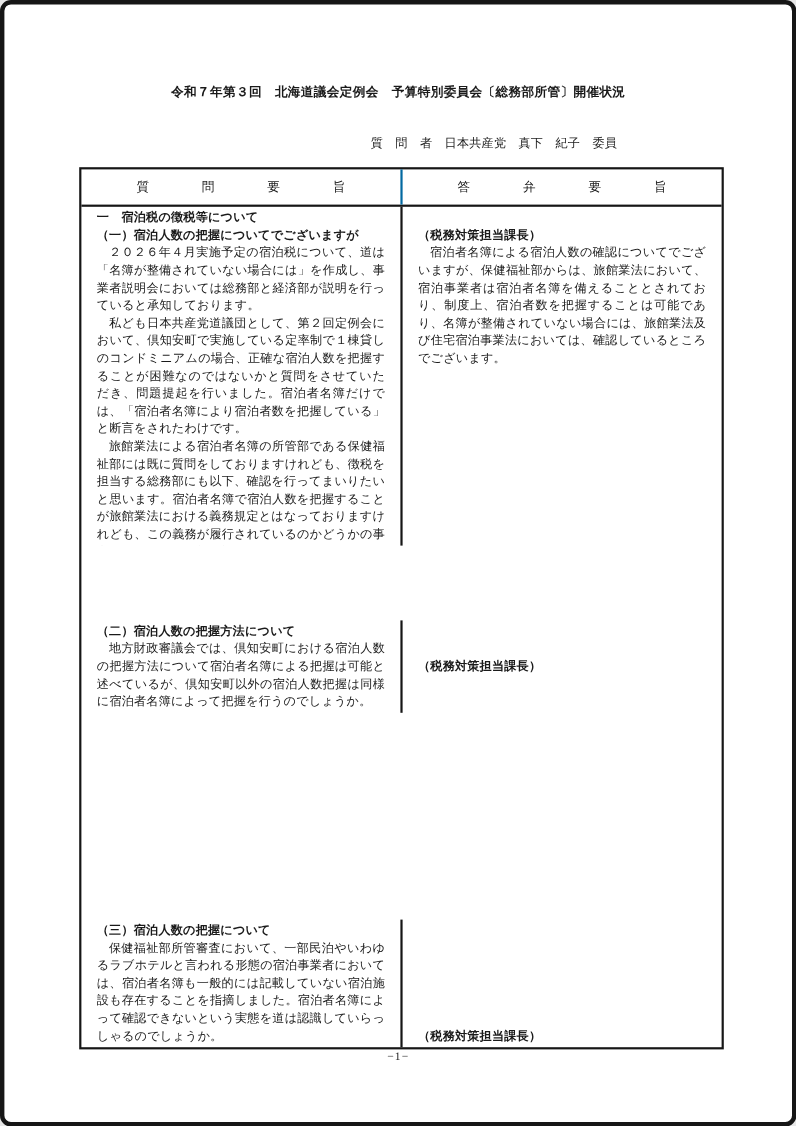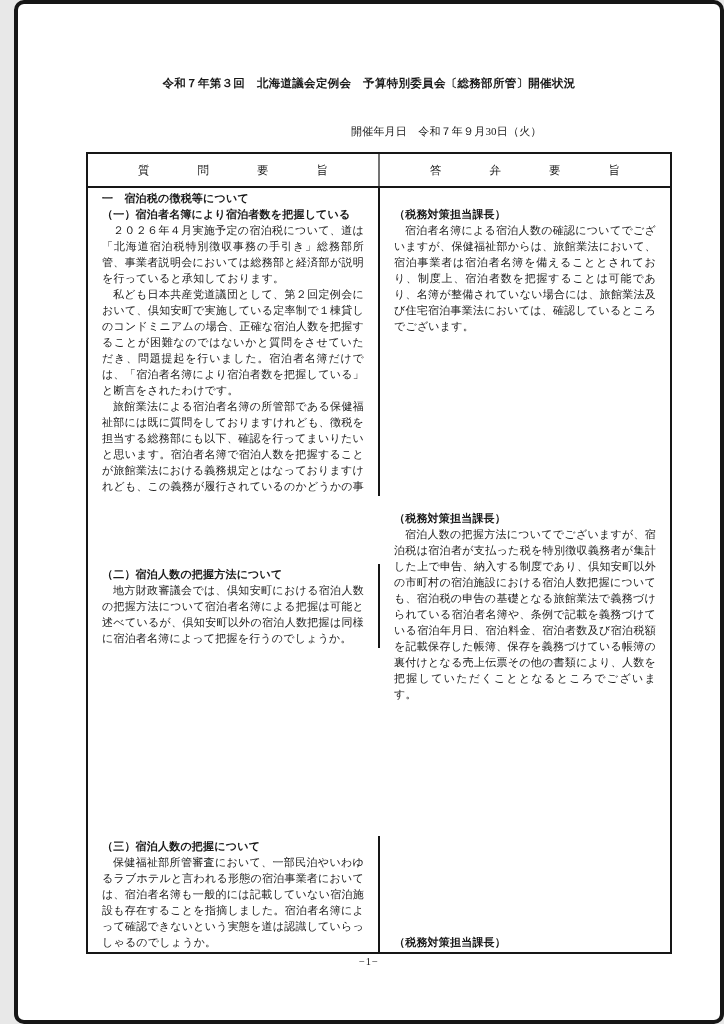--- a/index.html
+++ b/index.html
@@ -5,42 +5,41 @@
   html,body{margin:0;padding:0;}
   body{
     width:724px;height:1024px;background:#e8e8e8;position:relative;
     font-family:"Liberation Serif",serif;color:#1a1a1a;
     -webkit-font-smoothing:antialiased;
   }
   .sheet{
     position:absolute;inset:0;background:#ffffff;
     border:4px solid #161616;border-radius:10px;box-sizing:border-box;
     overflow:hidden;
-    margin-left:14px;
   }
   .doc-title{
     position:absolute;top:72px;left:0;width:100%;text-align:center;
     font-family:"Liberation Sans",sans-serif;font-weight:bold;
     font-size:11.5px;letter-spacing:0.3px;
   }
   .meta{
     position:absolute;top:90px;left:333px;
     font-size:11px;line-height:15px;letter-spacing:0.2px;white-space:pre;
   }
   .tbl{
     position:absolute;left:68px;top:148px;width:586px;height:802px;
     border:2px solid #161616;box-sizing:border-box;background:#fff;
     display:flex;flex-direction:column;
   }
   .thead{
     display:flex;height:32px;min-height:32px;border-bottom:2px solid #161616;
     font-size:11.5px;font-family:"Liberation Serif",serif;
   }
   .th{flex:1;display:flex;align-items:center;box-sizing:border-box;}
-  .th.q{border-right:2px solid #737373;justify-content:flex-end;}
+  .th.q{border-right:2px solid #0369a1;justify-content:flex-end;}
   .th span{flex:1;text-align:justify;text-align-last:justify;padding:0 50px;}
   .trow{display:flex;box-sizing:border-box;}
   .td{
     flex:1;box-sizing:border-box;padding:2px 14px;overflow:hidden;
     font-size:11px;line-height:16px;letter-spacing:0.2px;
   }
   .td.q{border-right:2px solid #161616;}
   .topic,.subhead,.speaker{
     font-family:"Liberation Sans",sans-serif;font-weight:bold;
   }
@@ -56,61 +55,59 @@
   .r3{height:238px;align-items:flex-end;}
 </style>
 </head>
 <body>
 
 <div class="sheet">
 
   <div class="doc-title">令和７年第３回　北海道議会定例会　予算特別委員会〔総務部所管〕開催状況</div>
 
   <div class="meta">
-    <div>開催年月日　令和７年９月30日（火）</div>
     <div>質　問　者　日本共産党　真下　紀子　委員</div>
     <div>答　弁　者　総務部長兼北方領土対策本部長、</div>
     <div>　　　　　　財政局長、税務対策担当課長</div>
   </div>
 
   <div class="tbl">
 
     <div class="thead">
       <div class="th q">
         <span>質　問　要　旨</span>
       </div>
       <div class="th">
         <span>答　弁　要　旨</span>
       </div>
     </div>
 
     <div class="trow r1">
       <div class="td q">
         <div class="topic">一　宿泊税の徴税等について</div>
-        <div class="subhead">（一）宿泊者名簿により宿泊者数を把握している</div>
-        <p>２０２６年４月実施予定の宿泊税について、道は「北海道宿泊税特別徴収事務の手引き」総務部所管、事業者説明会においては総務部と経済部が説明を行っていると承知しております。</p>
+        <div class="subhead">（一）宿泊人数の把握についてでございますが</div>
+        <p>２０２６年４月実施予定の宿泊税について、道は「名簿が整備されていない場合には」を作成し、事業者説明会においては総務部と経済部が説明を行っていると承知しております。</p>
         <p>私ども日本共産党道議団として、第２回定例会において、倶知安町で実施している定率制で１棟貸しのコンドミニアムの場合、正確な宿泊人数を把握することが困難なのではないかと質問をさせていただき、問題提起を行いました。宿泊者名簿だけでは、「宿泊者名簿により宿泊者数を把握している」と断言をされたわけです。</p>
         <p>旅館業法による宿泊者名簿の所管部である保健福祉部には既に質問をしておりますけれども、徴税を担当する総務部にも以下、確認を行ってまいりたいと思います。宿泊者名簿で宿泊人数を把握することが旅館業法における義務規定とはなっておりますけれども、この義務が履行されているのかどうかの事実確認を保健福祉部に対して行ったのかどうか、まず伺います。</p>
       </div>
       <div class="td">
         <div class="ans-offset">
           <div class="speaker">（税務対策担当課長）</div>
           <p>宿泊者名簿による宿泊人数の確認についてでございますが、保健福祉部からは、旅館業法において、宿泊事業者は宿泊者名簿を備えることとされており、制度上、宿泊者数を把握することは可能であり、名簿が整備されていない場合には、旅館業法及び住宅宿泊事業法においては、確認しているところでございます。</p>
         </div>
       </div>
     </div>
 
     <div class="trow r2">
       <div class="td q">
         <div class="subhead">（二）宿泊人数の把握方法について</div>
         <p>地方財政審議会では、倶知安町における宿泊人数の把握方法について宿泊者名簿による把握は可能と述べているが、倶知安町以外の宿泊人数把握は同様に宿泊者名簿によって把握を行うのでしょうか。</p>
       </div>
       <div class="td">
         <div class="speaker">（税務対策担当課長）</div>
-        <p>宿泊人数の把握方法についてでございますが、宿泊税は宿泊者が支払った税を特別徴収義務者が集計した上で申告、納入する制度であり、倶知安町以外の市町村の宿泊施設における宿泊人数把握についても、宿泊税の申告の基礎となる旅館業法で義務づけられている宿泊者名簿や、条例で記載を義務づけている宿泊年月日、宿泊料金、宿泊者数及び宿泊税額を記載保存した帳簿、保存を義務づけている帳簿の裏付けとなる売上伝票その他の書類により、人数を把握していただくこととなるところでございます。</p>
       </div>
     </div>
 
     <div class="trow r3">
       <div class="td q">
         <div class="subhead">（三）宿泊人数の把握について</div>
         <p>保健福祉部所管審査において、一部民泊やいわゆるラブホテルと言われる形態の宿泊事業者においては、宿泊者名簿も一般的には記載していない宿泊施設も存在することを指摘しました。宿泊者名簿によって確認できないという実態を道は認識していらっしゃるのでしょうか。</p>
       </div>
       <div class="td">
         <div class="speaker">（税務対策担当課長）</div>

